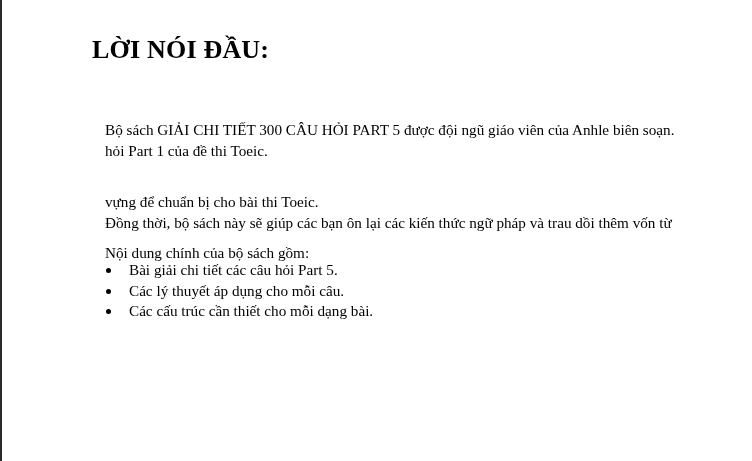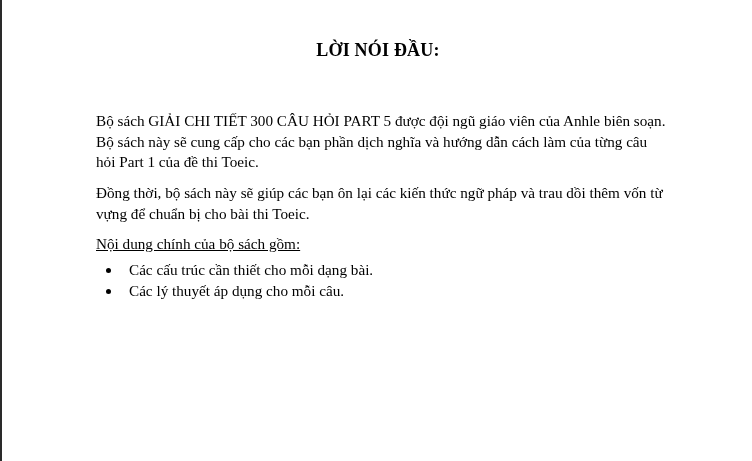--- a/index.html
+++ b/index.html
@@ -27,38 +27,37 @@
       position: absolute;
       left: 92px;
       top: 0;
       width: 590px;
     }
     .title {
       position: absolute;
       left: 0;
       width: 572px;
       top: 34px;
-      text-align: center;
       font-weight: bold;
-      font-size: 18px;
+      font-size: 26px;
       line-height: 32px;
       margin: 0;
       letter-spacing: 0.2px;
     }
     .para {
       position: absolute;
       left: 0;
       width: 590px;
       font-size: 15.2px;
       line-height: 20.5px;
-      margin: 4px;
+      margin: 13px;
     }
     .p1 { top: 107px; }
     .p2 { top: 179px; }
-    .p3 { top: 230px; text-decoration: underline; }
+    .p3 { top: 230px; }
     .bullets {
       position: absolute;
       left: 0;
       top: 260px;
       margin: 0;
       padding: 0;
       list-style: none;
       font-size: 15.2px;
       line-height: 20.5px;
     }
@@ -81,37 +80,40 @@
 </head>
 <body>
 
 <div class="left-edge"></div>
 
 <div class="page">
   <h1 class="title">LỜI NÓI ĐẦU:</h1>
 
   <div class="para p1">
     <div>Bộ sách GIẢI CHI TIẾT 300 CÂU HỎI PART 5 được đội ngũ giáo viên của Anhle biên soạn.</div>
-    <div>Bộ sách này sẽ cung cấp cho các bạn phần dịch nghĩa và hướng dẫn cách làm của từng câu</div>
     <div>hỏi Part 1 của đề thi Toeic.</div>
   </div>
 
   <div class="para p2">
+    <div>vựng để chuẩn bị cho bài thi Toeic.</div>
     <div>Đồng thời, bộ sách này sẽ giúp các bạn ôn lại các kiến thức ngữ pháp và trau dồi thêm vốn từ</div>
-    <div>vựng để chuẩn bị cho bài thi Toeic.</div>
   </div>
 
   <div class="para p3">Nội dung chính của bộ sách gồm:</div>
 
   <ul class="bullets">
     <li>
       <span class="dot"></span>
-      <span>Các cấu trúc cần thiết cho mỗi dạng bài.</span>
+      <span>Bài giải chi tiết các câu hỏi Part 5.</span>
     </li>
     <li>
       <span class="dot"></span>
       <span>Các lý thuyết áp dụng cho mỗi câu.</span>
+    </li>
+    <li>
+      <span class="dot"></span>
+      <span>Các cấu trúc cần thiết cho mỗi dạng bài.</span>
     </li>
   </ul>
 
   <div class="para p4">
   </div>
 </div>
 
 </body></html>

